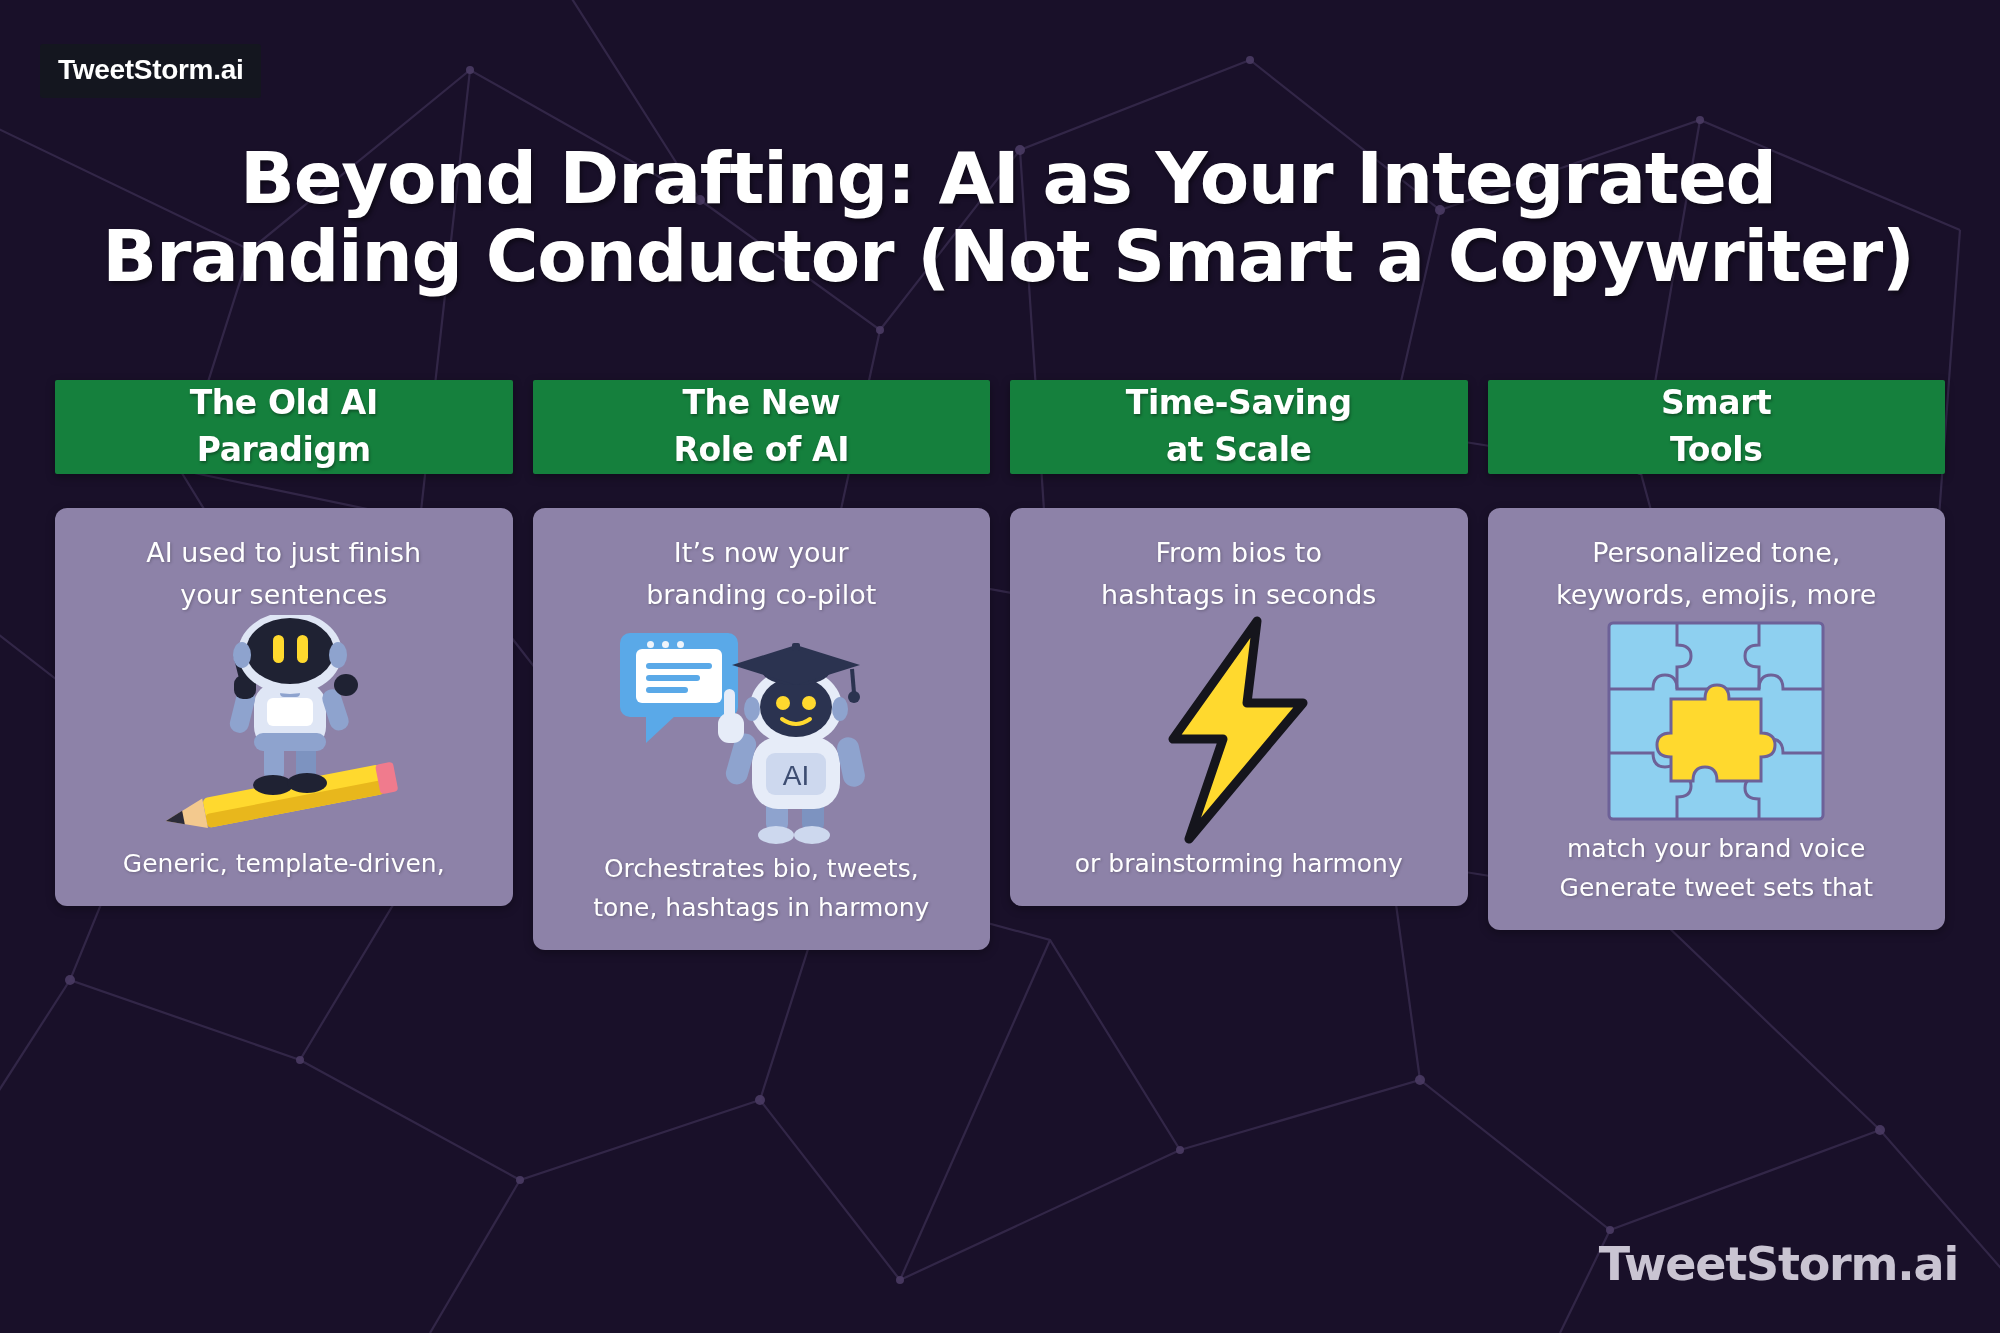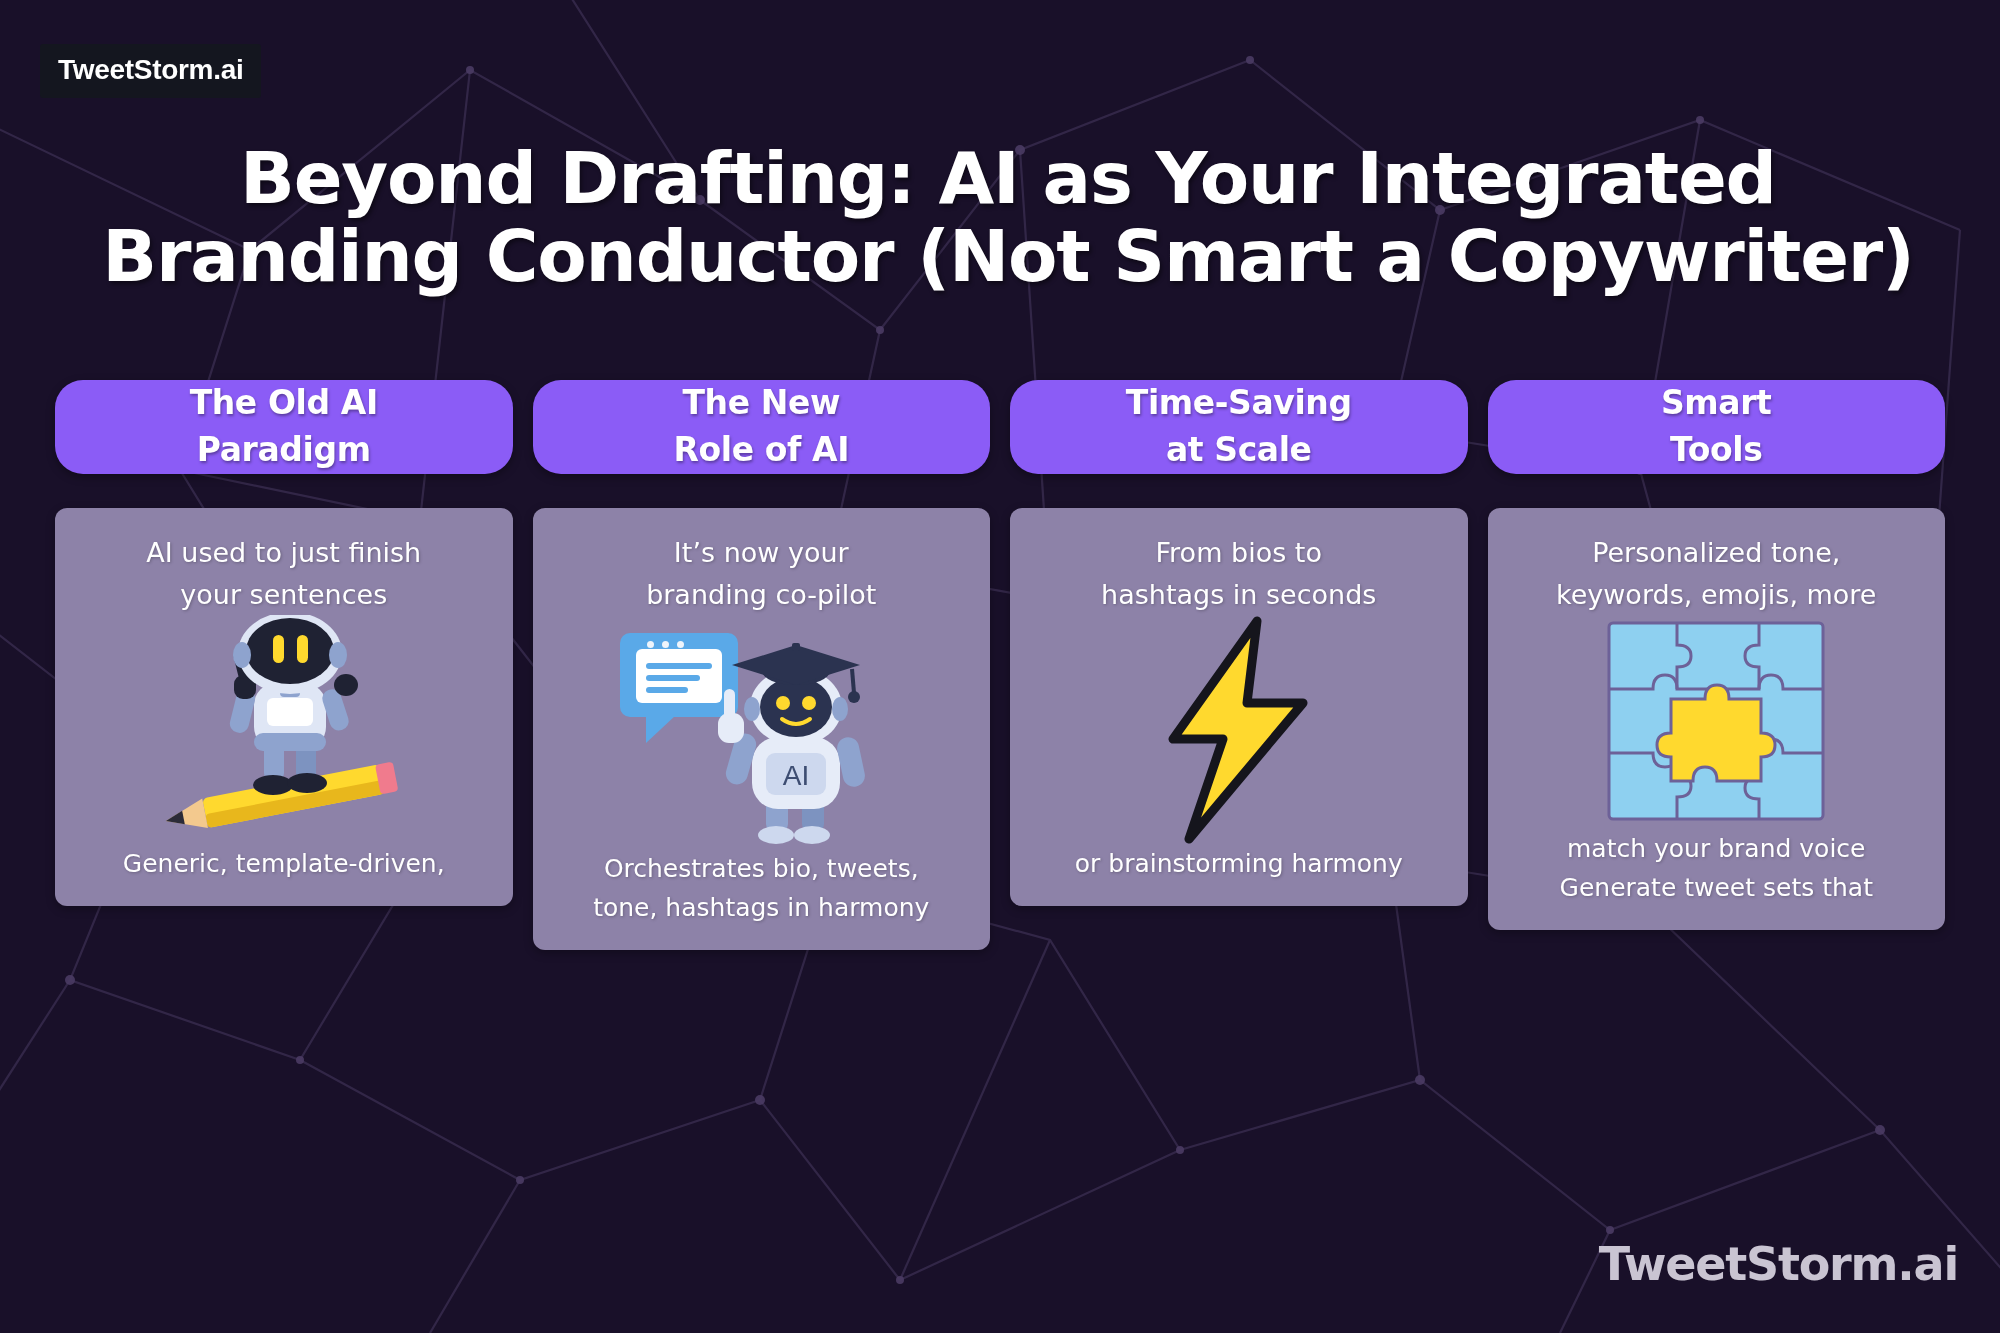--- a/index.html
+++ b/index.html
@@ -41,22 +41,22 @@
   }
 
   .grid {
     position:absolute; left:55px; top:380px;
     width:1890px; height:510px;
     display:flex; gap:20px; z-index:3;
   }
   .col { flex:1 1 0; display:flex; flex-direction:column; }
 
   .card-header {
-    background:#8b5cf6;
-    border-radius:28px;
+    background:#15803d;
+    border-radius:2px;
     height:118px;
     display:flex; flex-direction:column;
     align-items:center; justify-content:center;
     box-shadow:0 3px 8px rgba(0,0,0,0.35);
   }
   .card-header .hline {
     color:#ffffff;
     font-family:"DejaVu Sans", sans-serif;
     font-weight:bold;
     font-size:33px;

